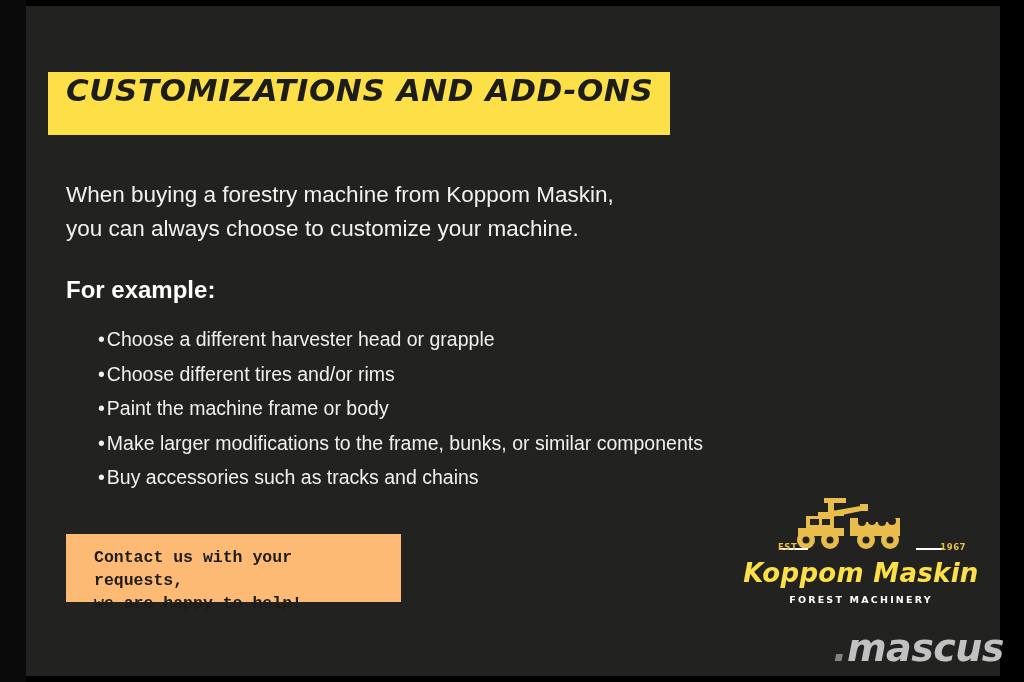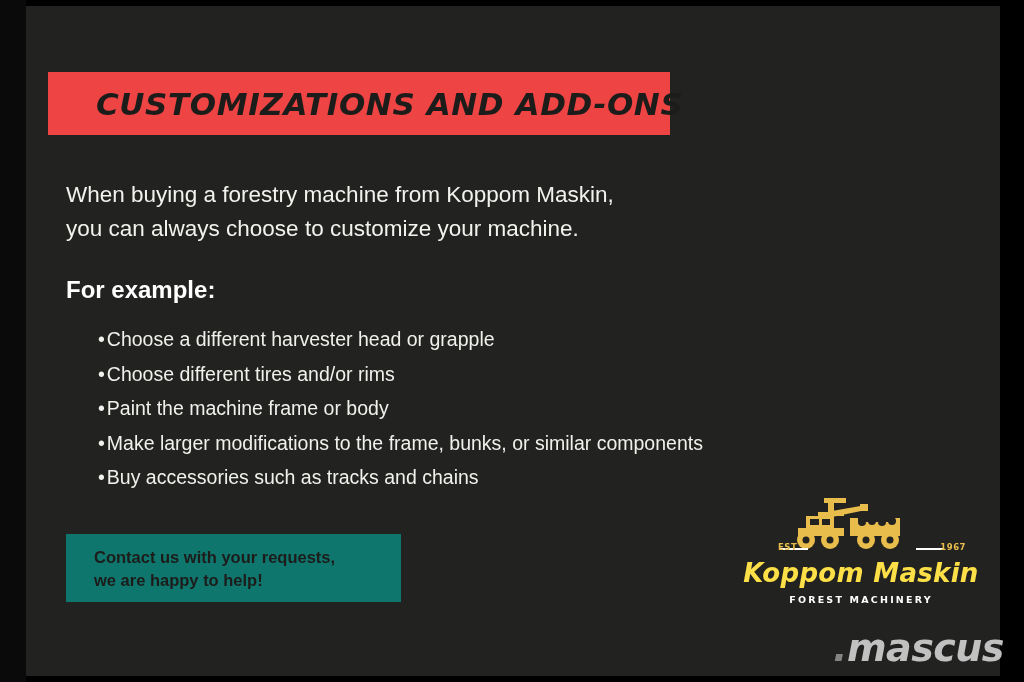--- a/index.html
+++ b/index.html
@@ -31,24 +31,22 @@
     left: 0; top: 0;
     width: 26px; height: 682px;
     background: #0a0a0a;
   }
   .title-box {
     position: absolute;
     left: 48px;
     top: 72px;
     width: 622px;
     height: 63px;
-    background: #ef4444;
+    background: #fde047;
     display: flex;
-    align-items: center;
-    padding-left: 30px;
   }
   .title-text {
     font-family: "DejaVu Sans", sans-serif;
     font-weight: bold;
     font-style: italic;
     font-size: 31px;
     letter-spacing: 0.6px;
     color: #1c1c1a;
     padding-left: 18px;
     white-space: nowrap;
@@ -84,22 +82,23 @@
     line-height: 34.5px;
     white-space: nowrap;
   }
   .bullet .dot { margin-right: 2px; }
   .cta {
     position: absolute;
     left: 66px;
     top: 534px;
     width: 335px;
     height: 68px;
-    background: #0f766e;
+    background: #fdba74;
     padding: 12px 17px 0 28px;
+    font-family: Liberation Mono, monospace;
   }
   .cta-line {
     color: #1c1c1a;
     font-size: 16.5px;
     font-weight: bold;
     line-height: 23px;
   }
   
   .logo {
     position: absolute;

